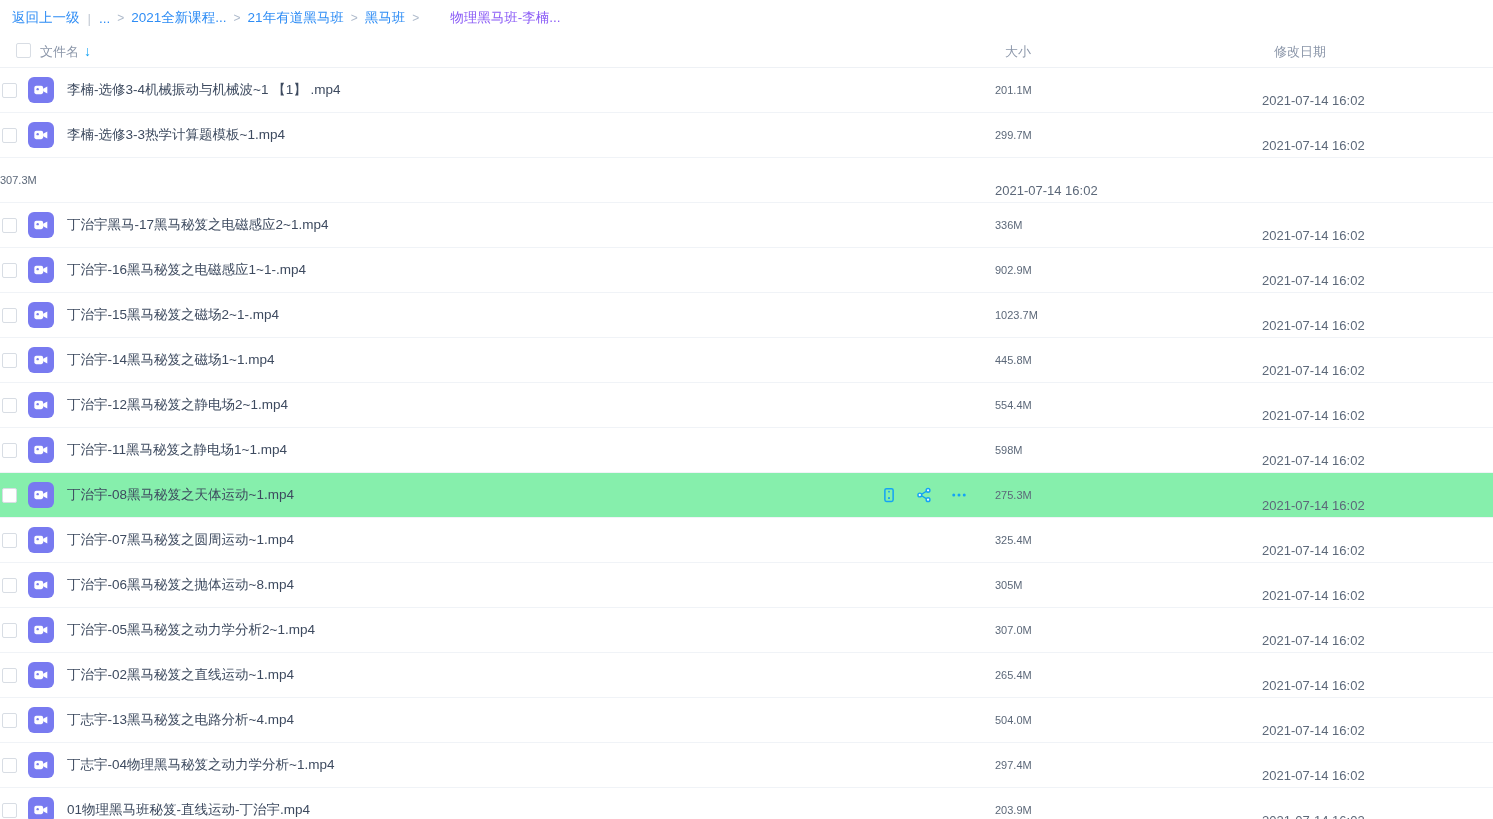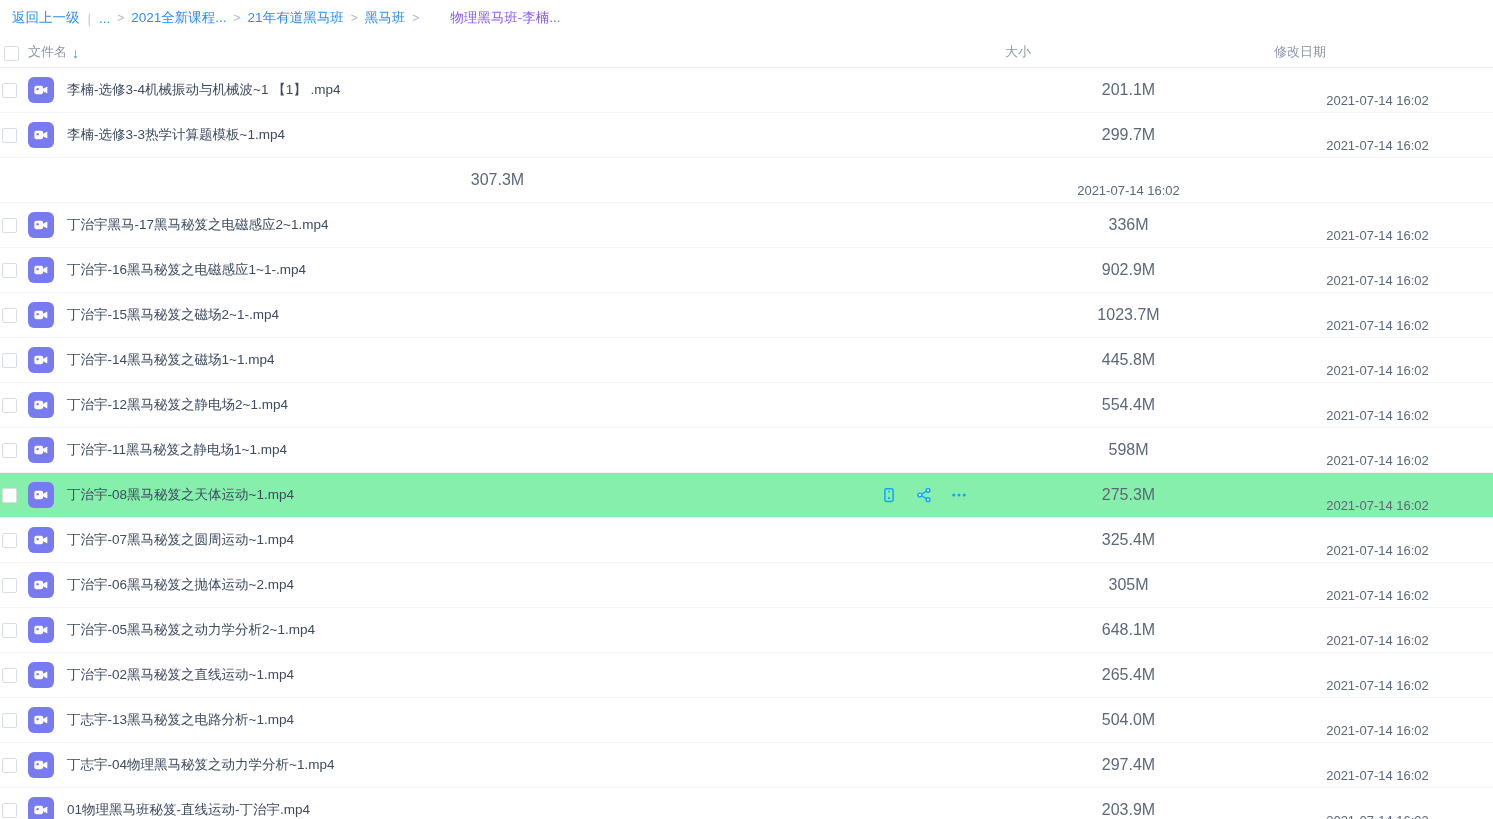--- a/index.html
+++ b/index.html
@@ -12,37 +12,37 @@
   .breadcrumb .crumb-link { color:#2f8df5; cursor:pointer; }
   .breadcrumb .crumb-sep  { color:#aebacb; margin:0 7px; font-size:12px; }
   .breadcrumb .crumb-pipe { color:#c3cad4; margin:0 8px; }
   .breadcrumb .crumb-ellipsis { color:#2f8df5; }
   .breadcrumb .crumb-current  { color:#8b5cf6;margin-left:24px; }
 
   
   .grid-row { display:grid; grid-template-columns:995px 267px 231px; align-items:center; }
 
   .thead { height:32px; border-bottom:1px solid #eef1f5; color:#8b96a9; font-size:13px; }
-  .thead .c1 { display:flex; align-items:flex-end; padding-left:4px; }
+  .thead .c1 { display:flex; align-items:flex-start; padding-left:16px; }
   .thead .col-label { margin-left:9px; }
   .sort-arrow { color:#14a3f4; font-size:14px; font-weight:bold; margin-left:5px; }
   .thead .c2 { padding-left:10px; }
   .thead .c3 { padding-left:12px; }
 
-  .filerow { height:45px; border-bottom:1px solid #f0f3f7; font-size:13.5px;text-align:center; }
+  .filerow { height:45px; border-bottom:1px solid #f0f3f7; font-size:13.5px; }
   .filerow.hl { background:#86efac; }
   .filerow .c1 { display:flex; align-items:center; padding-left:2px; }
   .checkbox { width:15px; height:15px; border:1px solid #d8dde4; border-radius:2px;
               background:#fff; flex:0 0 auto; cursor:pointer; }
   .vicon { width:26px; height:26px; border-radius:6px; background:#787af0;
            margin-left:11px; flex:0 0 auto; display:flex; align-items:center;
            justify-content:center; }
   .vicon svg { width:20px; height:20px; display:block; }
   .fname { margin-left:13px; color:#3d4a5f; cursor:pointer; }
-  .fsize { color:#5c6879; font-size:16px; }
+  .fsize { color:#5c6879; font-size:11px; }
   .fdate { color:#5c6879; font-size:13px; padding-left:0;margin-top:20px; }
 
   
   .actions { display:none; margin-left:auto; margin-right:27px; align-items:center; gap:17px; }
   .filerow.hl .actions { display:flex; }
   .act { width:18px; height:18px; color:#14a3f4; cursor:pointer; }
   .act svg { width:18px; height:18px; display:block; }
 </style>
 </head>
 <body>
@@ -262,40 +262,40 @@
     <div class="grid-row filerow">
     <div class="c1">
       <div class="checkbox"></div>
       <div class="vicon">
         <svg viewBox="0 0 24 24">
           <rect x="4" y="7" width="10.5" height="10" rx="2.2" fill="#ffffff"></rect>
           <path d="M14.5 10.6 L19.6 7.8 L19.6 16.2 L14.5 13.4 Z" fill="#ffffff"></path>
           <circle cx="8" cy="11" r="1.4" fill="#787af0"></circle>
         </svg>
       </div>
-      <span class="fname">丁治宇-06黑马秘笈之抛体运动~2.mp4</span>
+      <span class="fname">丁治宇-06黑马秘笈之抛体运动~8.mp4</span>
 
     </div>
     <div class="fsize">305M</div>
     <div class="fdate">2021-07-14 16:02</div>
   </div>
     <div class="grid-row filerow">
     <div class="c1">
       <div class="checkbox"></div>
       <div class="vicon">
         <svg viewBox="0 0 24 24">
           <rect x="4" y="7" width="10.5" height="10" rx="2.2" fill="#ffffff"></rect>
           <path d="M14.5 10.6 L19.6 7.8 L19.6 16.2 L14.5 13.4 Z" fill="#ffffff"></path>
           <circle cx="8" cy="11" r="1.4" fill="#787af0"></circle>
         </svg>
       </div>
       <span class="fname">丁治宇-05黑马秘笈之动力学分析2~1.mp4</span>
 
     </div>
-    <div class="fsize">648.1M</div>
+    <div class="fsize">307.0M</div>
     <div class="fdate">2021-07-14 16:02</div>
   </div>
     <div class="grid-row filerow">
     <div class="c1">
       <div class="checkbox"></div>
       <div class="vicon">
         <svg viewBox="0 0 24 24">
           <rect x="4" y="7" width="10.5" height="10" rx="2.2" fill="#ffffff"></rect>
           <path d="M14.5 10.6 L19.6 7.8 L19.6 16.2 L14.5 13.4 Z" fill="#ffffff"></path>
           <circle cx="8" cy="11" r="1.4" fill="#787af0"></circle>
@@ -310,21 +310,21 @@
     <div class="grid-row filerow">
     <div class="c1">
       <div class="checkbox"></div>
       <div class="vicon">
         <svg viewBox="0 0 24 24">
           <rect x="4" y="7" width="10.5" height="10" rx="2.2" fill="#ffffff"></rect>
           <path d="M14.5 10.6 L19.6 7.8 L19.6 16.2 L14.5 13.4 Z" fill="#ffffff"></path>
           <circle cx="8" cy="11" r="1.4" fill="#787af0"></circle>
         </svg>
       </div>
-      <span class="fname">丁志宇-13黑马秘笈之电路分析~1.mp4</span>
+      <span class="fname">丁志宇-13黑马秘笈之电路分析~4.mp4</span>
 
     </div>
     <div class="fsize">504.0M</div>
     <div class="fdate">2021-07-14 16:02</div>
   </div>
     <div class="grid-row filerow">
     <div class="c1">
       <div class="checkbox"></div>
       <div class="vicon">
         <svg viewBox="0 0 24 24">

